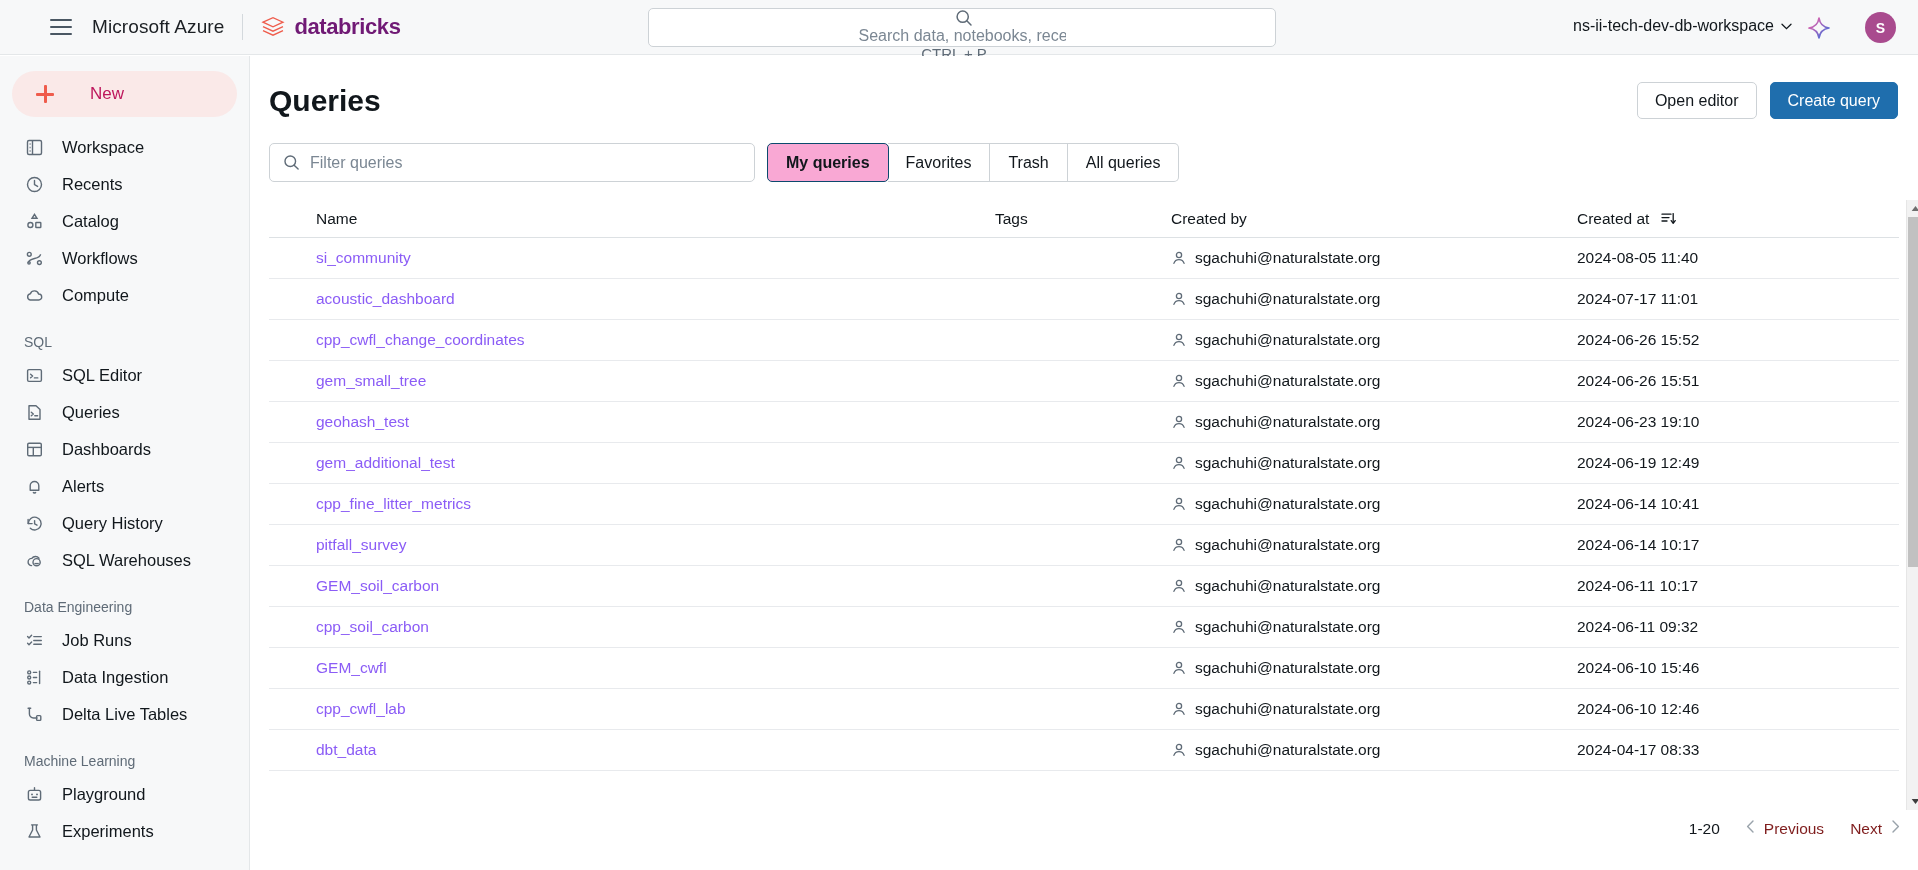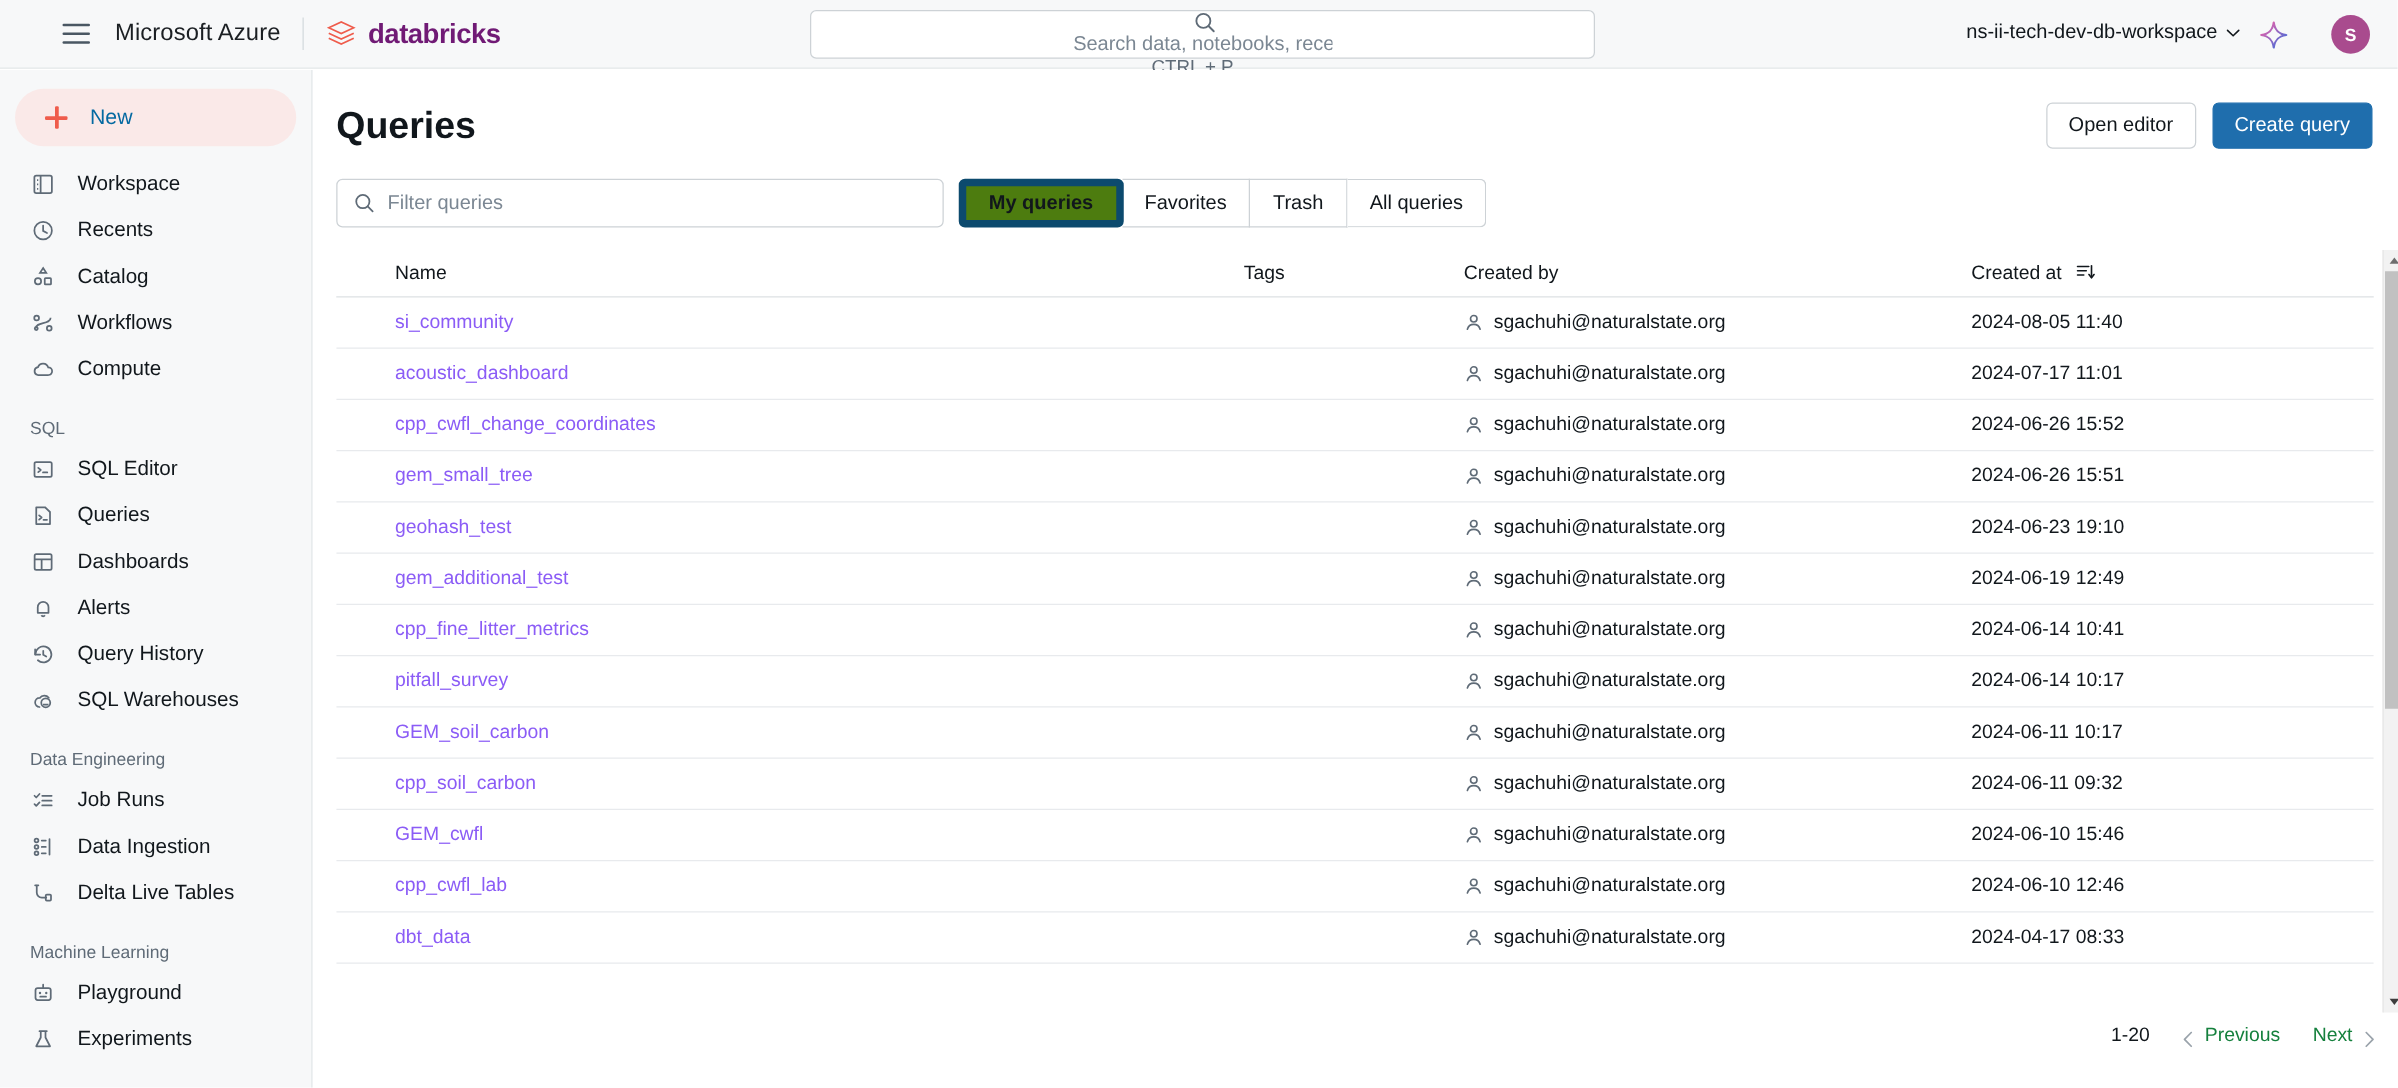--- a/index.html
+++ b/index.html
@@ -85,21 +85,21 @@
     display: flex; align-items: center;
     padding-left: 24px; gap: 18px;
     cursor: pointer;
   }
   .plus-ico { width: 18px; height: 18px; position: relative; }
   .plus-ico::before, .plus-ico::after {
     content: ""; position: absolute; background: #ef5c4c; border-radius: 1px;
   }
   .plus-ico::before { left: 8px; top: 0; width: 2.5px; height: 18px; }
   .plus-ico::after { top: 8px; left: 0; width: 18px; height: 2.5px; }
-  .new-label { font-size: 17px; color: #0369a1; }
+  .new-label { font-size: 17px; color: #be185d; margin-left: 18px; }
 
   .nav-item {
     height: 37px; margin: 0 10px;
     display: flex; align-items: center; gap: 17px;
     padding-left: 14px; border-radius: 5px;
     cursor: pointer;
   }
   .nav-icon { width: 21px; height: 21px; flex: 0 0 21px; display: flex; align-items: center; justify-content: center; }
   .nav-label { font-size: 16.5px; color: #11171c; white-space: nowrap; }
   .nav-section {
@@ -138,22 +138,22 @@
     height: 39px; padding: 0 18px;
     background: #fff;
     border: 1px solid #cdd2d6; border-left: none;
     font-size: 16px; color: #11171c;
     display: flex; align-items: center; justify-content: center;
     cursor: pointer; white-space: nowrap;
   }
   .seg:first-child { border-left: 1px solid #cdd2d6; border-radius: 5px 0 0 5px; }
   .seg:last-child { border-radius: 0 5px 5px 0; }
   .seg.active {
-    background: #4d7c0f;
-    border: 6px solid #0c4a6e;
+    background: #f9a8d4;
+    border: 1px solid #0c4a6e;
     font-weight: 600;
     border-radius: 5px;
     margin-right: -1px;
     position: relative; z-index: 2;
   }
 
   
   .table-area { position: absolute; left: 18px; top: 144px; width: 1630px; height: 610px; }
   .thead {
     display: flex; align-items: center; height: 38px;
@@ -184,21 +184,21 @@
   .varr { position: absolute; left: 0; width: 17px; height: 17px; display: flex; align-items: center; justify-content: center; cursor: pointer; }
   .varr.up { top: 0; } .varr.down { bottom: 0; }
 
   
   .pager {
     position: absolute; right: 18px; bottom: 32px;
     display: flex; align-items: center; gap: 26px;
     font-size: 15.5px;
   }
   .pg-range { color: #11171c; }
-  .pg-btn { display: flex; align-items: flex-end; gap: 9px; color: #15803d; cursor: default; }
+  .pg-btn { display: flex; align-items: flex-start; gap: 9px; color: #7f1d1d; cursor: default; }
 </style>
 </head>
 <body>
 
 <div class="topbar">
   <div class="hamburger">
     <span></span>
       <span></span>
       <span></span>
   </div>

